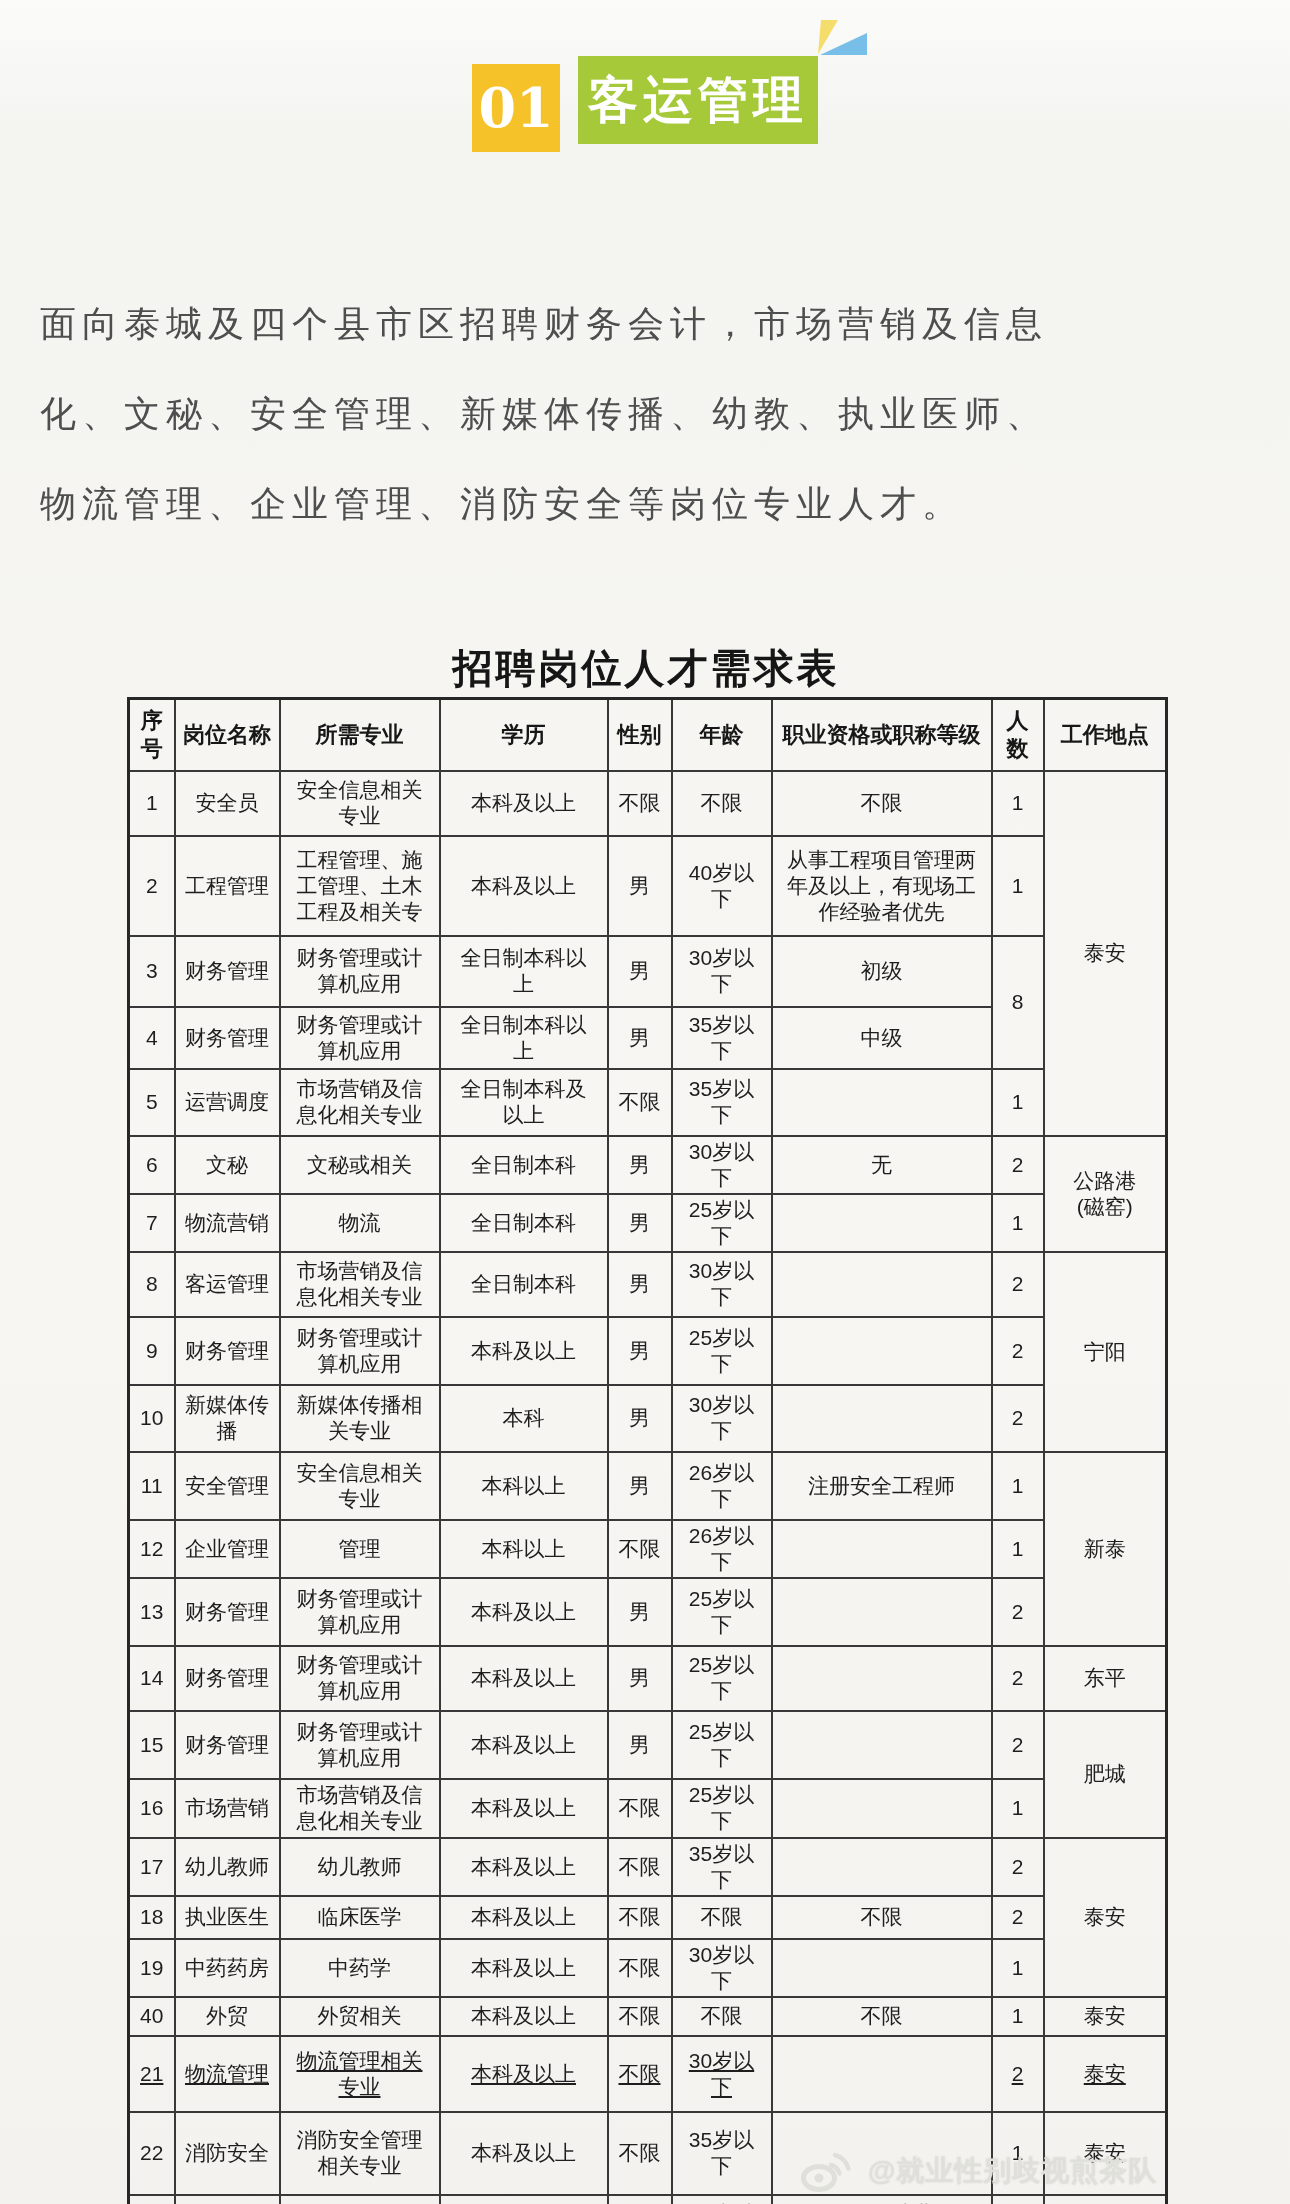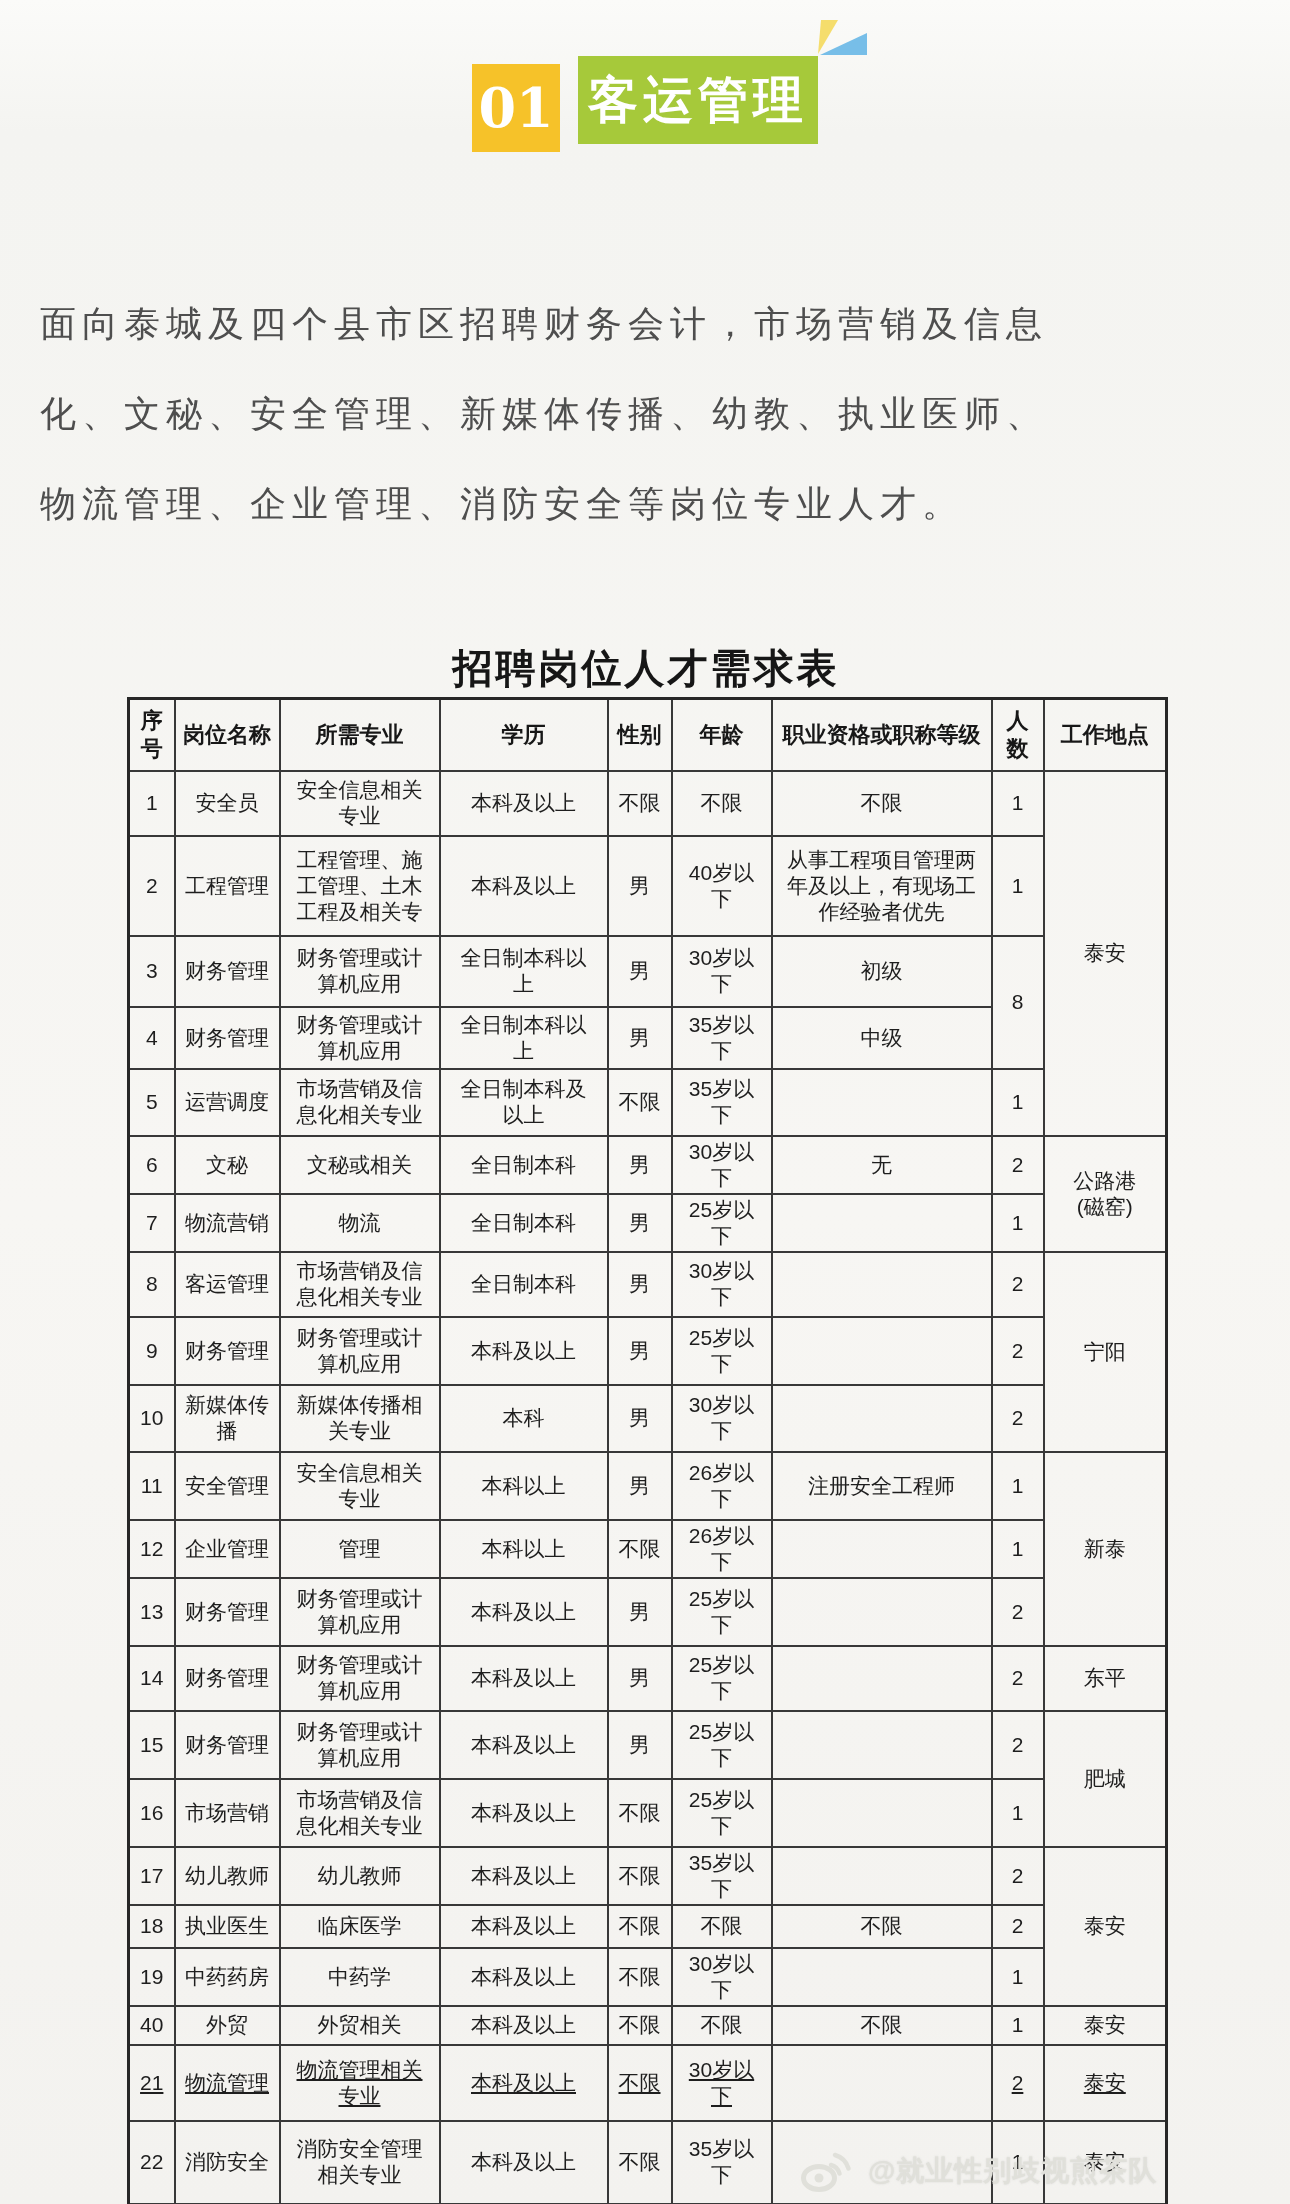--- a/index.html
+++ b/index.html
@@ -257,21 +257,21 @@
         <td class="c-no">15</td>
         <td class="c-job">财务管理</td>
         <td class="c-major">财务管理或计算机应用</td>
         <td class="c-degree">本科及以上</td>
         <td class="c-gender">男</td>
         <td class="c-age">25岁以下</td>
         <td class="c-qual"></td>
         <td class="c-count">2</td>
         <td class="c-loc" rowspan="2">肥城</td>
       </tr>
-      <tr style="height: 68px;">
+      <tr style="height: 59px;">
         <td class="c-no">16</td>
         <td class="c-job">市场营销</td>
         <td class="c-major">市场营销及信息化相关专业</td>
         <td class="c-degree">本科及以上</td>
         <td class="c-gender">不限</td>
         <td class="c-age">25岁以下</td>
         <td class="c-qual"></td>
         <td class="c-count">1</td>
       </tr>
       <tr style="height: 32px;">

